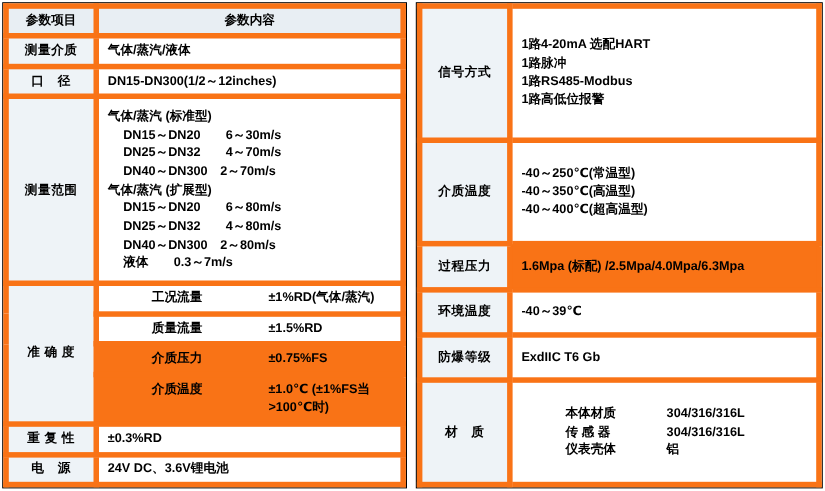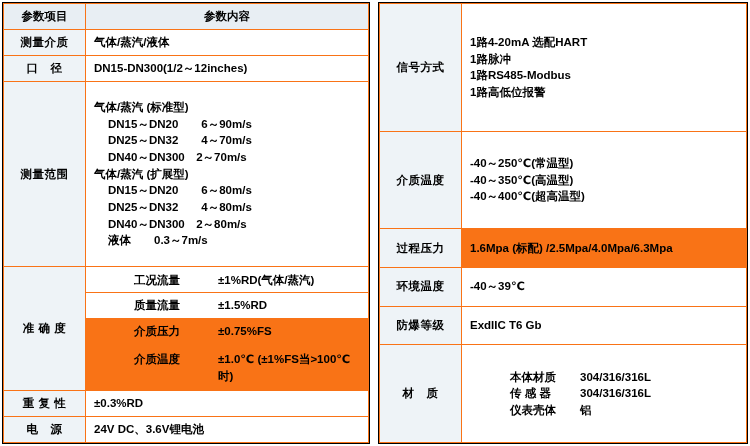--- a/index.html
+++ b/index.html
@@ -33,21 +33,21 @@
   .right-panel {
     width: 370px;
   }
   table {
     border-collapse: collapse;
     width: 100%;
     height: 100%;
     table-layout: fixed;
   }
   td, th {
-    border: 1px solid #f97316;
+    border: 5px solid #f97316;
     padding: 2px 5px;
     font-size: 11.5px;
     font-weight: bold;
     vertical-align: middle;
     line-height: 1.45;
   }
   .hdr {
     background: #e8eef3;
     text-align: center;
     font-size: 11.5px;
@@ -76,20 +76,21 @@
   .pair {
     display: flex;
   }
   .pair .k {
     width: 84px;
     flex: none;
     margin-left: 40px;
   }
   .pair .v {
     flex: 1;
+    margin-left: 22px;
   }
   .pair3 .k {
     width: 70px;
     flex: none;
   }
 </style>
 </head>
 <body>
 
 <div class="page">
@@ -110,21 +111,21 @@
           <td class="val-cell">气体/蒸汽/液体</td>
         </tr>
         <tr>
           <td class="label-cell">口　径</td>
           <td class="val-cell">DN15-DN300(1/2～12inches)</td>
         </tr>
         <tr>
           <td class="label-cell">测量范围</td>
           <td class="val-cell lines">
             <div>气体/蒸汽 (标准型)</div>
-            <div class="indent">DN15～DN20　　6～90m/s</div>
+            <div class="indent">DN15～DN20　　6～30m/s</div>
             <div class="indent">DN25～DN32　　4～70m/s</div>
             <div class="indent">DN40～DN300　2～70m/s</div>
             <div>气体/蒸汽 (扩展型)</div>
             <div class="indent">DN15～DN20　　6～80m/s</div>
             <div class="indent">DN25～DN32　　4～80m/s</div>
             <div class="indent">DN40～DN300　2～80m/s</div>
             <div class="indent">液体　　0.3～7m/s</div>
           </td>
         </tr>
         <tr>

